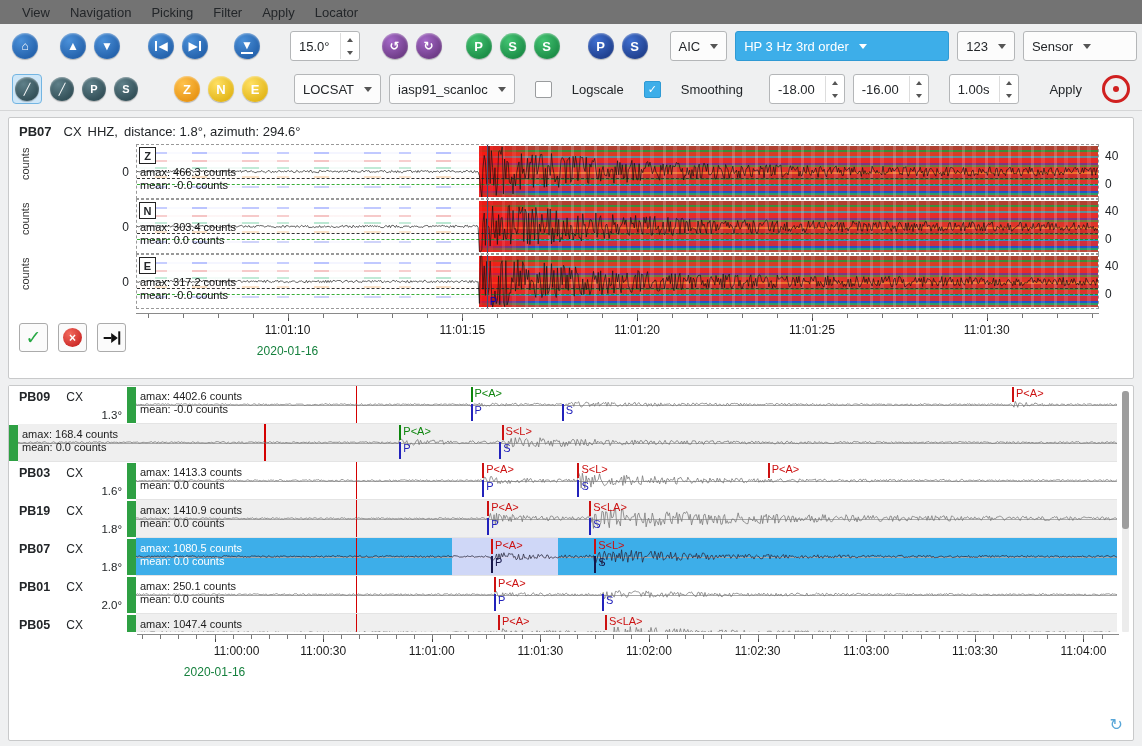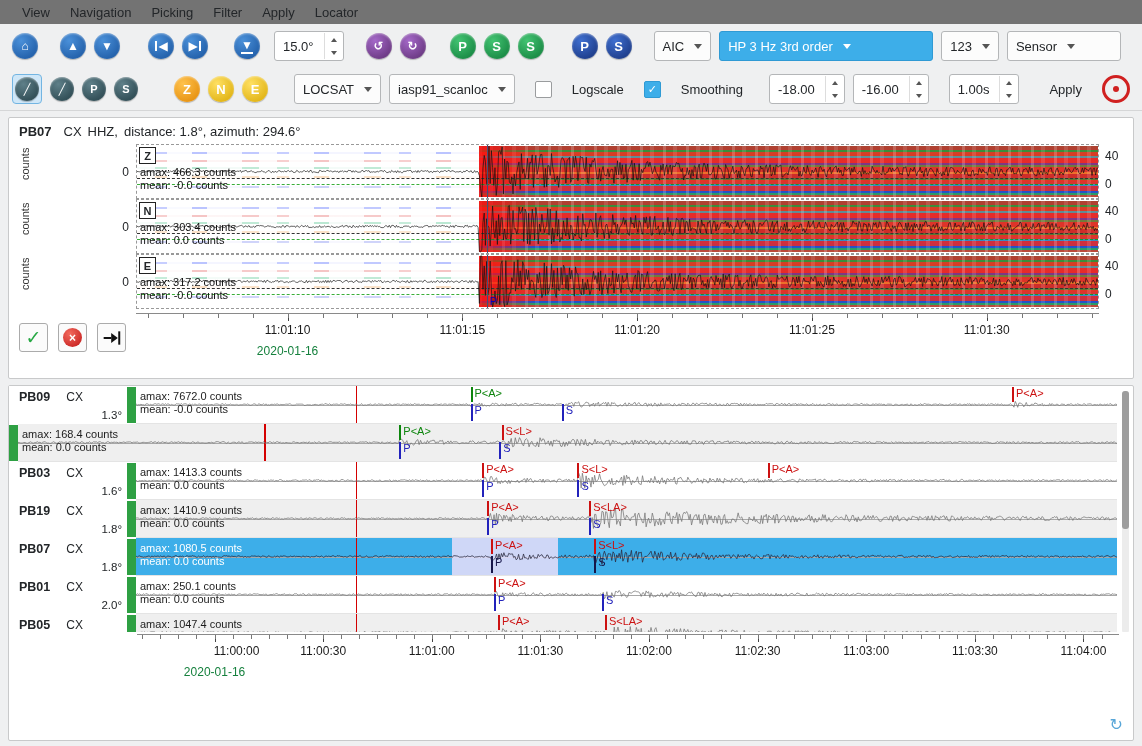--- a/index.html
+++ b/index.html
@@ -9,21 +9,21 @@
 
   
   .menubar{height:24px;display:flex;align-items:center;padding-left:12px;background:#737373;}
   .menubar .mi{padding:2px 10px;cursor:default;}
 
   
   .tb{display:flex;align-items:center;padding:0 12px;gap:8px;background:#eff0f1;}
   .tb1{height:44px;}
   .tb2{height:42px;border-bottom:1px solid #d5d6d7;}
   .ml12{margin-left:12px}.ml14{margin-left:14px}.ml16{margin-left:16px}.ml18{margin-left:18px}
-  .ml20{margin-left:20px}.ml22{margin-left:6px}.ml28{margin-left:28px}
+  .ml20{margin-left:20px}.ml22{margin-left:22px}.ml28{margin-left:28px}
 
   .cbtn{width:26px;height:26px;border-radius:50%;display:flex;align-items:center;justify-content:center;
         color:#fff;font-weight:bold;font-size:13px;cursor:pointer;flex:0 0 auto;
         box-shadow:inset 0 1px 2px rgba(255,255,255,.45), 0 1px 1px rgba(0,0,0,.25);}
   .blue {background:radial-gradient(circle at 35% 30%, #4a90d9, #17529c);}
   .green{background:radial-gradient(circle at 35% 30%, #43c472, #0e7a38);}
   .navy {background:radial-gradient(circle at 35% 30%, #3f6fd0, #152f77);}
   .purp {background:radial-gradient(circle at 35% 30%, #a569c9, #5b2c6f);}
   .darkt{background:radial-gradient(circle at 35% 30%, #5f8089, #223e46);width:24px;height:24px;font-size:11px;}
   .orange{background:radial-gradient(circle at 35% 30%, #ffc24d, #e08500);}
@@ -461,21 +461,21 @@
       <div class="srow">
         <div class="slab">
           <span><b>PB09</b><span class="net">CX</span></span>
           <span class="dist">1.3°</span>
         </div>
         <div class="sbar"></div>
         <div class="strace">
           <svg viewBox="0 0 1000 38" preserveAspectRatio="none">
               <polyline points="0.0,18.3 1.3,19.5 2.5,19.1 3.8,19.3 5.0,18.8 6.3,19.3 7.5,19.2 8.8,19.8 10.0,18.5 11.3,18.2 12.5,18.8 13.8,19.5 15.0,18.8 16.3,19.7 17.5,19.0 18.8,18.3 20.0,18.2 21.3,18.9 22.5,18.2 23.8,18.5 25.0,19.5 26.3,18.6 27.5,18.2 28.8,19.3 30.0,18.2 31.3,19.2 32.5,18.2 33.8,18.9 35.0,19.6 36.3,18.9 37.5,19.4 38.8,19.8 40.0,19.2 41.3,18.2 42.5,18.4 43.8,18.4 45.0,19.0 46.3,18.1 47.5,19.3 48.8,18.3 50.0,18.4 51.3,18.2 52.5,19.8 53.8,18.9 55.0,18.4 56.3,19.5 57.5,18.7 58.8,19.5 60.0,18.5 61.3,19.0 62.5,19.8 63.8,18.4 65.0,18.6 66.3,19.2 67.5,19.8 68.8,18.9 70.0,18.8 71.3,19.5 72.5,18.3 73.8,19.6 75.0,19.2 76.3,19.1 77.5,18.9 78.8,19.7 80.0,18.8 81.3,18.5 82.5,18.4 83.8,18.7 85.0,19.3 86.3,19.3 87.5,18.3 88.8,18.3 90.0,19.5 91.3,18.3 92.5,19.4 93.8,19.3 95.0,19.2 96.3,18.5 97.5,19.2 98.8,19.3 100.0,19.4 101.3,19.6 102.5,18.4 103.8,19.7 105.0,19.6 106.3,19.2 107.5,19.2 108.8,19.1 110.0,18.5 111.3,18.7 112.5,19.0 113.8,18.4 115.0,19.1 116.3,19.8 117.5,19.6 118.8,19.1 120.0,18.4 121.3,18.4 122.5,19.3 123.8,19.9 125.0,18.2 126.3,18.8 127.5,19.3 128.8,19.0 130.0,18.3 131.3,19.6 132.5,18.3 133.8,19.7 135.0,19.2 136.3,19.6 137.5,18.9 138.8,18.8 140.0,19.1 141.3,18.6 142.5,19.0 143.8,18.3 145.0,18.9 146.3,19.4 147.5,18.9 148.8,19.2 150.0,19.1 151.3,19.0 152.5,18.7 153.8,18.6 155.0,18.9 156.3,18.2 157.5,18.5 158.8,19.6 160.0,19.7 161.3,19.6 162.5,19.4 163.8,18.5 165.0,18.7 166.3,18.6 167.5,18.6 168.8,18.6 170.0,18.6 171.3,19.9 172.5,19.9 173.8,19.5 175.0,19.2 176.3,19.5 177.5,19.3 178.8,19.9 180.0,19.4 181.3,19.3 182.5,18.8 183.8,19.1 185.0,19.3 186.3,19.7 187.5,19.0 188.8,18.8 190.0,18.6 191.3,19.4 192.5,18.1 193.8,18.3 195.0,18.8 196.3,19.0 197.5,18.2 198.8,19.6 200.0,19.2 201.3,18.6 202.5,18.8 203.8,18.6 205.0,18.5 206.3,19.3 207.5,19.2 208.8,18.2 210.0,18.6 211.3,18.8 212.5,18.2 213.8,18.8 215.0,19.3 216.3,18.9 217.5,19.1 218.8,18.4 220.0,19.2 221.3,19.1 222.5,19.6 223.8,18.8 225.0,19.1 226.3,19.8 227.5,19.7 228.8,19.2 230.0,18.1 231.3,19.9 232.5,19.6 233.8,19.4 235.0,19.7 236.3,19.1 237.5,19.2 238.8,18.4 240.0,19.2 241.3,19.7 242.5,19.1 243.8,18.3 245.0,19.3 246.3,19.2 247.5,18.2 248.8,18.9 250.0,18.6 251.2,18.8 252.5,19.7 253.7,19.8 255.0,18.9 256.3,19.1 257.5,19.0 258.8,18.2 260.0,19.2 261.3,19.8 262.5,19.2 263.8,18.7 265.0,19.1 266.3,18.4 267.5,18.6 268.8,18.8 270.0,19.9 271.3,18.7 272.5,18.4 273.8,18.8 275.0,18.6 276.3,19.1 277.5,18.6 278.8,19.1 280.0,18.4 281.3,19.3 282.5,19.3 283.8,18.1 285.0,18.6 286.3,18.9 287.5,18.7 288.8,18.7 290.0,19.7 291.3,18.9 292.5,19.4 293.8,18.3 295.0,19.0 296.3,19.2 297.5,18.9 298.8,19.3 300.0,19.5 301.3,19.5 302.5,19.5 303.8,18.7 305.0,18.6 306.3,18.5 307.5,18.9 308.8,19.2 310.0,18.8 311.3,18.5 312.5,19.5 313.8,18.6 315.0,18.5 316.3,18.6 317.5,19.8 318.8,18.4 320.0,18.8 321.3,18.8 322.5,18.2 323.8,18.6 325.0,18.9 326.3,19.3 327.5,19.0 328.8,19.3 330.0,18.6 331.3,19.2 332.5,19.3 333.8,18.4 335.0,19.7 336.3,18.1 337.5,18.7 338.8,19.6 340.0,19.2 341.3,20.9 342.5,19.7 343.8,19.9 345.0,18.3 346.3,18.8 347.5,18.9 348.8,19.2 350.0,17.4 351.3,20.5 352.5,17.8 353.8,20.8 355.0,19.4 356.3,20.2 357.5,20.6 358.8,19.7 360.0,20.6 361.3,20.1 362.5,18.4 363.8,17.6 365.0,19.0 366.3,17.8 367.5,18.1 368.8,18.7 370.0,20.5 371.3,19.5 372.5,18.5 373.8,18.9 375.0,19.2 376.3,20.4 377.5,17.9 378.8,19.6 380.0,19.1 381.3,19.2 382.5,19.1 383.8,18.1 385.0,18.8 386.3,17.8 387.5,17.9 388.8,19.8 390.0,20.3 391.3,19.1 392.5,18.2 393.8,18.9 395.0,19.5 396.3,18.2 397.5,18.0 398.8,18.7 400.0,18.5 401.3,19.5 402.5,19.0 403.8,19.1 405.0,18.6 406.3,17.8 407.5,18.3 408.8,17.8 410.0,18.0 411.3,18.7 412.5,18.4 413.8,19.6 415.0,19.5 416.3,18.2 417.5,18.8 418.8,19.7 420.0,18.9 421.3,18.9 422.5,19.5 423.8,19.4 425.0,18.9 426.3,20.1 427.5,19.2 428.8,18.0 430.0,18.6 431.3,18.5 432.5,18.2 433.8,18.3 435.0,19.7 436.3,20.3 437.5,19.8 438.8,18.3 440.0,20.0 441.3,17.5 442.5,18.2 443.8,16.8 445.0,17.6 446.3,20.9 447.5,16.8 448.8,17.4 450.0,17.4 451.3,16.2 452.5,19.7 453.8,21.7 455.0,21.1 456.3,19.3 457.5,17.9 458.8,16.6 460.0,17.0 461.3,17.4 462.5,21.1 463.8,18.7 465.0,19.8 466.3,17.5 467.5,20.8 468.8,17.8 470.0,19.1 471.3,16.6 472.5,20.7 473.8,18.7 475.0,18.6 476.3,17.1 477.5,18.2 478.8,16.7 480.0,20.7 481.3,16.7 482.5,19.3 483.8,20.7 485.0,16.8 486.3,18.3 487.5,17.1 488.8,18.7 490.0,20.3 491.3,20.9 492.5,20.0 493.8,19.2 495.0,20.3 496.3,20.3 497.5,18.5 498.8,17.3 500.0,20.4 501.3,20.0 502.5,17.3 503.8,18.8 505.0,18.9 506.3,19.0 507.5,17.3 508.8,17.0 510.0,19.9 511.3,18.3 512.5,17.0 513.8,19.0 515.0,19.7 516.3,20.2 517.5,18.9 518.8,17.9 520.0,17.7 521.3,20.9 522.5,18.3 523.8,19.3 525.0,18.0 526.3,20.7 527.5,19.9 528.8,17.5 530.0,18.5 531.3,20.8 532.5,18.3 533.8,20.6 535.0,17.3 536.3,19.5 537.5,19.9 538.8,18.4 540.0,19.1 541.3,18.5 542.5,18.7 543.8,18.0 545.0,19.4 546.3,19.9 547.5,20.4 548.8,17.9 550.0,19.1 551.3,20.4 552.5,19.2 553.8,18.4 555.0,20.1 556.3,17.8 557.5,18.0 558.8,18.3 560.0,18.8 561.3,20.3 562.5,17.6 563.8,19.2 565.0,20.1 566.3,19.4 567.5,17.6 568.8,18.0 570.0,19.6 571.3,17.6 572.5,18.4 573.8,19.4 575.0,18.4 576.3,17.9 577.5,17.7 578.8,18.2 580.0,18.4 581.3,17.5 582.5,19.2 583.8,19.7 585.0,17.7 586.3,18.9 587.5,19.5 588.8,19.4 590.0,18.4 591.3,17.7 592.5,20.2 593.8,19.8 595.0,18.3 596.3,19.7 597.5,20.1 598.8,18.9 600.0,19.7 601.3,20.1 602.5,17.8 603.8,18.5 605.0,20.4 606.3,18.3 607.5,18.0 608.8,18.2 610.0,17.8 611.3,18.2 612.5,18.0 613.8,18.5 615.0,20.1 616.3,17.7 617.5,19.5 618.8,19.9 620.0,17.8 621.3,19.3 622.5,18.2 623.8,20.2 625.0,18.4 626.3,18.4 627.5,19.4 628.8,19.9 630.0,18.4 631.3,19.1 632.5,19.9 633.8,18.5 635.0,19.5 636.3,19.0 637.5,19.3 638.8,19.1 640.0,19.3 641.3,19.0 642.5,17.8 643.8,18.6 645.0,18.4 646.3,18.2 647.5,18.2 648.8,18.2 650.0,19.4 651.3,19.9 652.5,18.1 653.8,18.0 655.0,18.7 656.3,19.4 657.5,18.1 658.8,18.1 660.0,19.5 661.3,17.9 662.5,19.7 663.8,19.5 665.0,18.1 666.3,18.0 667.5,20.0 668.8,18.8 670.0,18.5 671.3,18.6 672.5,17.9 673.8,19.8 675.0,18.4 676.3,18.9 677.5,18.3 678.8,18.7 680.0,19.0 681.3,19.4 682.5,19.0 683.8,18.2 685.0,19.7 686.3,19.7 687.5,19.0 688.8,19.0 690.0,17.9 691.3,19.3 692.5,19.9 693.8,18.6 695.0,20.0 696.3,19.4 697.5,18.6 698.8,19.7 700.0,19.7 701.3,19.0 702.5,20.0 703.8,19.1 705.0,18.5 706.3,18.0 707.5,18.4 708.8,19.6 710.0,18.2 711.3,19.1 712.5,19.9 713.8,18.6 715.0,18.6 716.3,20.0 717.5,19.4 718.8,19.7 720.0,18.8 721.3,19.3 722.5,19.6 723.8,19.6 725.0,18.3 726.3,18.7 727.5,18.7 728.8,19.9 730.0,19.9 731.3,18.9 732.5,18.5 733.8,18.4 735.0,18.6 736.3,19.0 737.5,19.4 738.8,18.0 740.0,18.0 741.3,19.2 742.5,18.8 743.8,19.2 745.0,18.4 746.3,19.0 747.5,19.6 748.8,19.7 750.0,19.5 751.3,18.1 752.5,19.4 753.8,18.5 755.0,18.6 756.3,19.0 757.5,18.4 758.8,18.8 760.0,18.6 761.3,19.4 762.5,18.5 763.8,19.7 765.0,19.5 766.3,18.5 767.5,18.7 768.8,18.7 770.0,18.7 771.3,19.9 772.5,19.9 773.8,18.8 775.0,18.8 776.3,19.2 777.5,19.8 778.8,19.6 780.0,19.0 781.3,18.9 782.5,19.5 783.8,19.1 785.0,19.1 786.3,18.4 787.5,19.9 788.8,19.8 790.0,18.2 791.3,19.6 792.5,19.9 793.8,19.1 795.0,19.5 796.3,19.9 797.5,19.1 798.8,19.0 800.0,18.2 801.3,19.6 802.5,18.9 803.8,18.0 805.0,18.5 806.3,18.9 807.5,18.6 808.8,18.9 810.0,19.1 811.3,19.9 812.5,18.8 813.8,18.7 815.0,18.5 816.3,18.9 817.5,19.6 818.8,18.3 820.0,18.8 821.3,18.9 822.5,19.2 823.8,19.9 825.0,19.5 826.3,19.4 827.5,19.7 828.8,19.4 830.0,18.1 831.3,19.3 832.5,18.9 833.8,18.7 835.0,18.4 836.3,18.6 837.5,19.5 838.8,18.9 840.0,18.3 841.3,19.4 842.5,19.5 843.8,18.9 845.0,18.7 846.3,19.6 847.5,18.2 848.8,18.9 850.0,18.2 851.3,19.9 852.5,18.3 853.8,19.6 855.0,18.4 856.3,19.3 857.5,19.5 858.8,18.6 860.0,18.8 861.3,19.9 862.5,18.5 863.8,19.2 865.0,18.4 866.3,19.7 867.5,19.9 868.8,18.3 870.0,19.4 871.3,18.3 872.5,18.3 873.8,18.9 875.0,19.2 876.3,18.4 877.5,19.5 878.8,18.2 880.0,19.5 881.3,19.0 882.5,18.3 883.8,19.9 885.0,19.3 886.3,19.5 887.5,19.5 888.8,19.5 890.0,19.2 891.3,18.2 892.5,19.3 893.8,20.0 895.0,21.8 896.3,15.8 897.5,18.3 898.8,21.9 900.0,17.6 901.3,17.5 902.5,18.1 903.8,18.9 905.0,21.4 906.3,19.5 907.5,16.9 908.8,20.2 910.0,19.9 911.3,20.5 912.5,18.8 913.8,18.8 915.0,19.2 916.3,17.4 917.5,17.9 918.8,18.3 920.0,19.8 921.3,19.0 922.5,19.2 923.8,17.9 925.0,20.3 926.3,19.3 927.5,20.1 928.8,19.6 930.0,20.2 931.3,18.0 932.5,19.9 933.8,18.0 935.0,19.4 936.3,19.6 937.5,19.4 938.8,18.5 940.0,19.3 941.3,20.0 942.5,19.4 943.8,18.4 945.0,18.9 946.3,18.8 947.5,20.0 948.8,19.5 950.0,18.7 951.3,19.1 952.5,18.4 953.8,18.5 955.0,19.6 956.3,19.9 957.5,18.7 958.8,19.3 960.0,18.2 961.3,19.1 962.5,19.2 963.8,19.7 965.0,19.3 966.3,18.1 967.5,18.8 968.8,19.8 970.0,18.6 971.3,18.5 972.5,18.3 973.8,18.6 975.0,19.7 976.3,19.3 977.5,19.0 978.8,19.5 980.0,19.0 981.3,19.8 982.5,18.4 983.8,19.0 985.0,19.5 986.3,19.4 987.5,18.7 988.8,19.8 990.0,18.4 991.3,19.5 992.5,18.5 993.8,18.2 995.0,19.5 996.3,19.8 997.5,19.0 998.8,18.6 1000.0,19.2" fill="none" stroke="#7a7a7a" stroke-width="0.8"></polyline>
             </svg>
-          <div class="samax">amax: 7672.0 counts</div>
+          <div class="samax">amax: 4402.6 counts</div>
           <div class="smean">mean: -0.0 counts</div>
         <div class="origin" style="left: 22.4%;"></div>
             <div class="mk mk-top" style="left: 34.1%; color: rgb(13, 133, 13);">
               <i style="background: rgb(13, 133, 13);"></i>
               <span>P&lt;A&gt;</span>
             </div>
             <div class="mk mk-bottom" style="left: 34.1%; color: rgb(34, 34, 187);">
               <i style="background: rgb(34, 34, 187);"></i>
               <span>P</span>
             </div>

